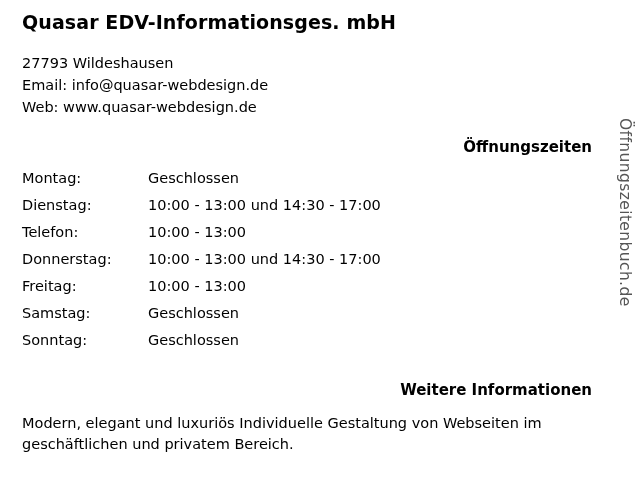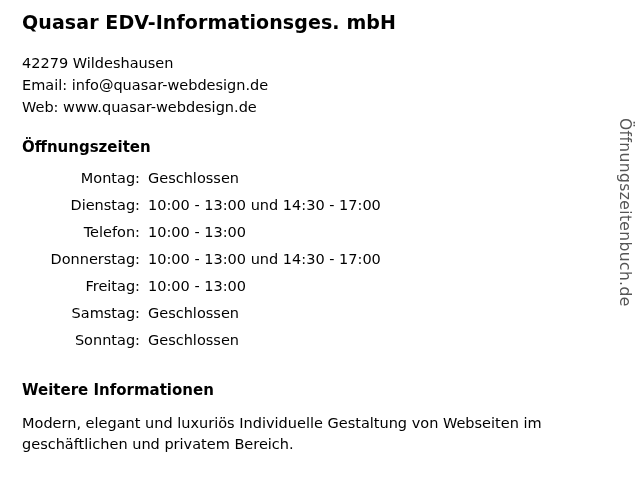--- a/index.html
+++ b/index.html
@@ -40,35 +40,35 @@
     line-height: 22px;
     margin-bottom: 20px;
   }
   .address-line {
     white-space: nowrap;
   }
   .section-heading {
     font-size: 15px;
     font-weight: bold;
     margin: 0 0 14px 0;
+    text-align: right;
   }
   .hours-table {
     border-collapse: collapse;
     font-size: 14.5px;
     margin-bottom: 22px;
   }
   .hours-table td {
     padding: 0 0 11px 0;
     vertical-align: top;
     white-space: nowrap;
   }
   .hours-day {
     width: 118px;
     padding-right: 8px !important;
-    text-align: right;
   }
   .info-text {
     font-size: 14.5px;
     line-height: 21px;
     max-width: 560px;
   }
   .watermark {
     position: absolute;
     right: 6px;
     top: 118px;
@@ -83,21 +83,21 @@
 </head>
 <body>
 
 <div class="page">
 
   <div class="content">
 
     <h1 class="company-title">Quasar EDV-Informationsges. mbH</h1>
 
     <div class="address-block">
-      <div class="address-line">42279 Wildeshausen</div>
+      <div class="address-line">27793 Wildeshausen</div>
       <div class="address-line">Email: info@quasar-webdesign.de</div>
       <div class="address-line">Web: www.quasar-webdesign.de</div>
     </div>
 
     <h2 class="section-heading">Öffnungszeiten</h2>
 
     <table class="hours-table">
       <tbody>
         <tr>
           <td class="hours-day">Montag:</td>

